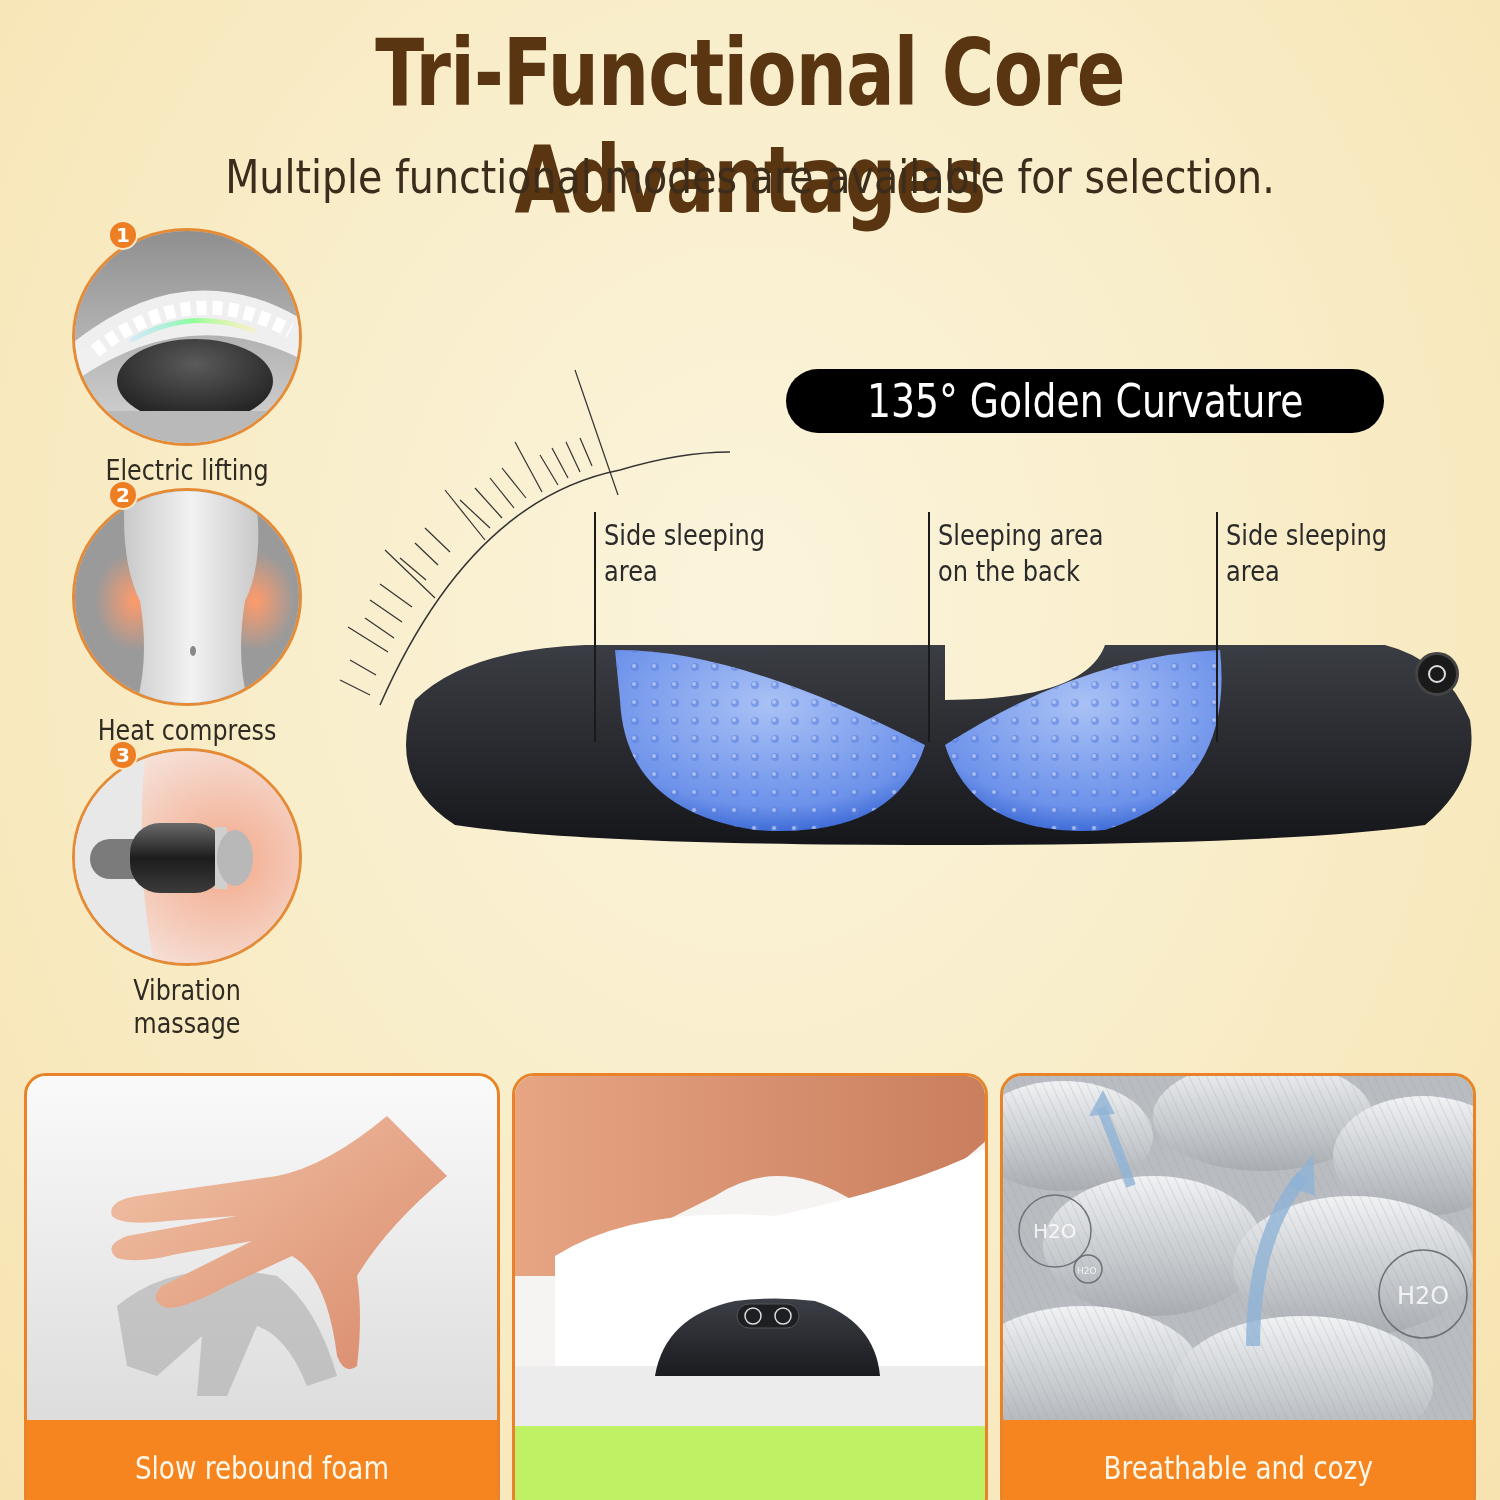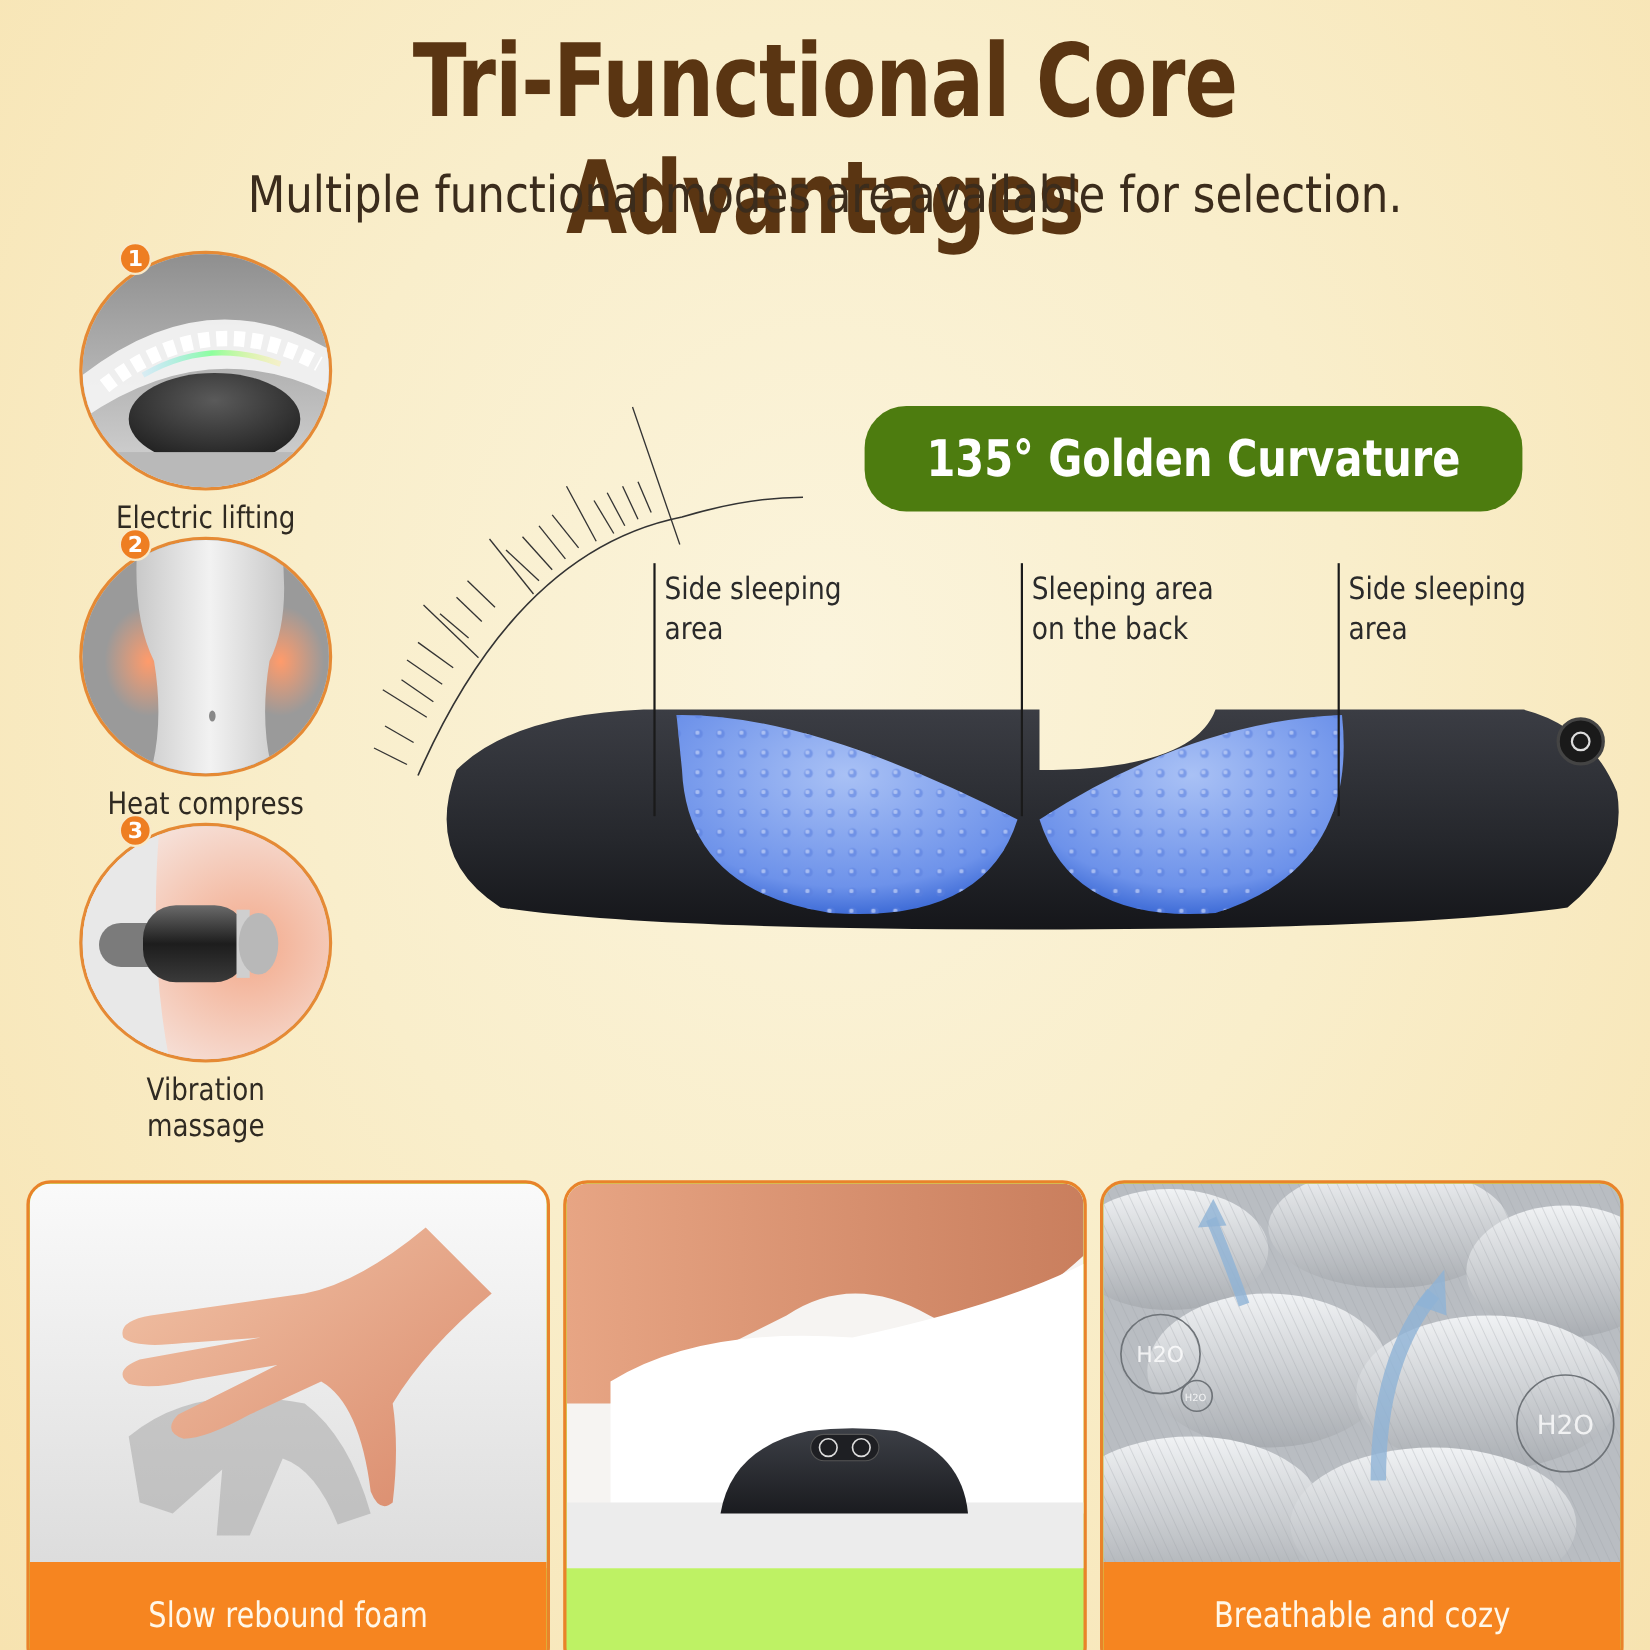--- a/index.html
+++ b/index.html
@@ -32,23 +32,23 @@
     background: #ee7e22; color: #fff; font-weight: 700; font-size: 20px;
     display: flex; align-items: center; justify-content: center; z-index: 2;
     border: 2px solid #f8e9c8;
   }
   .feature .label {
     display: block; text-align: center; font-size: 28px; color: #2f2a22; margin-top: 8px;
     transform: scaleX(0.85);
   }
   
   .badge {
-    position: absolute; left: 786px; top: 369px; width: 598px; height: 96px;
-    background: #4d7c0f; border-radius: 38px;
-    color: #fff; font-weight: 700; font-size: 46px;
+    position: absolute; left: 786px; top: 369px; width: 598px; height: 64px;
+    background: #000000; border-radius: 38px;
+    color: #fff; font-weight: 400; font-size: 46px;
     display: flex; align-items: center; justify-content: center;
   }
   .badge span { transform: scaleX(0.82); display: inline-block; white-space: nowrap; }
   .zone { position: absolute; }
   .zone .line { position: absolute; left: 0; top: 0; width: 2px; background: #1a1a1a; }
   .zone .text {
     position: absolute; left: 10px; top: 6px; font-size: 28px; line-height: 36px; color: #2a2a2a;
     white-space: pre; transform: scaleX(0.86); transform-origin: 0 0;
   }
   

